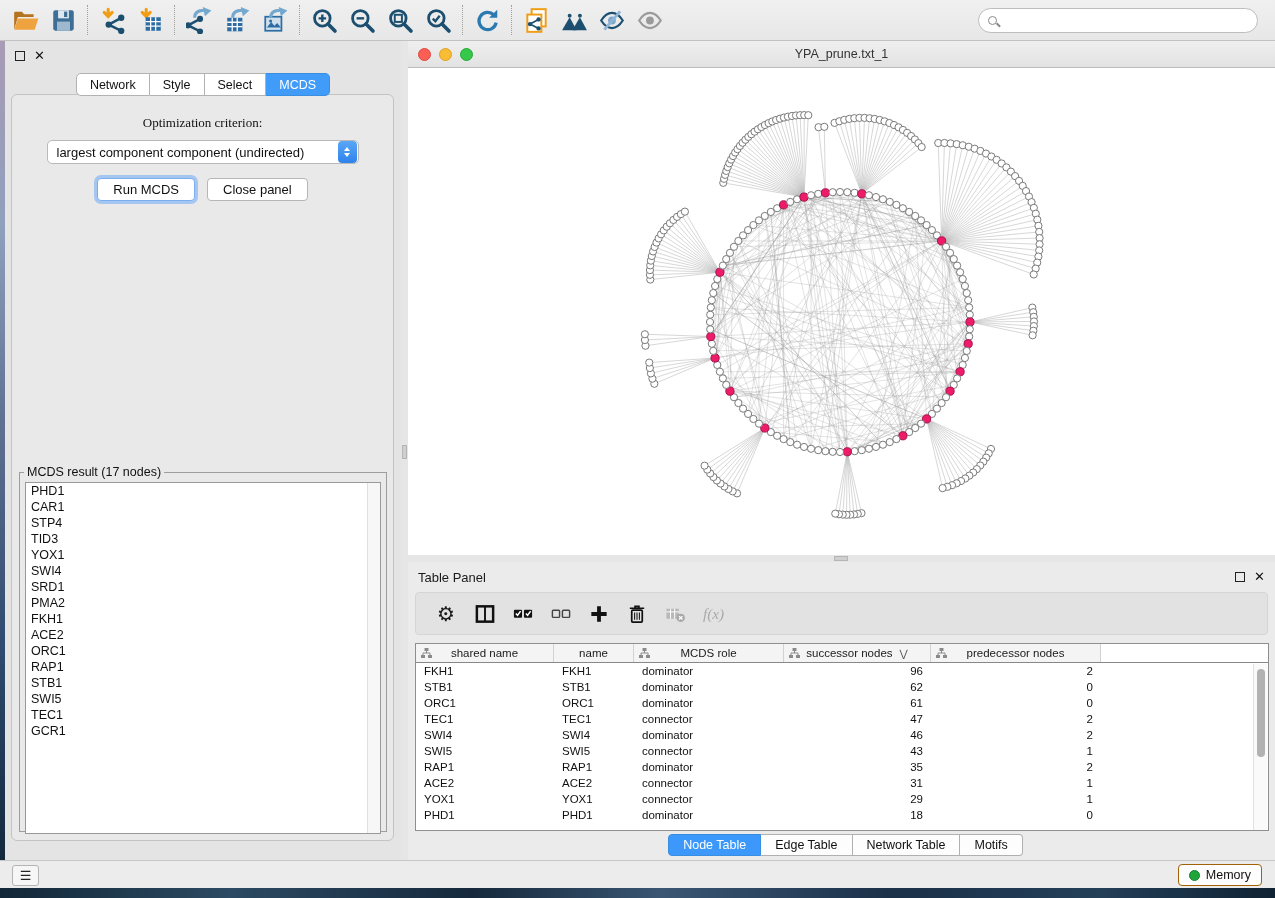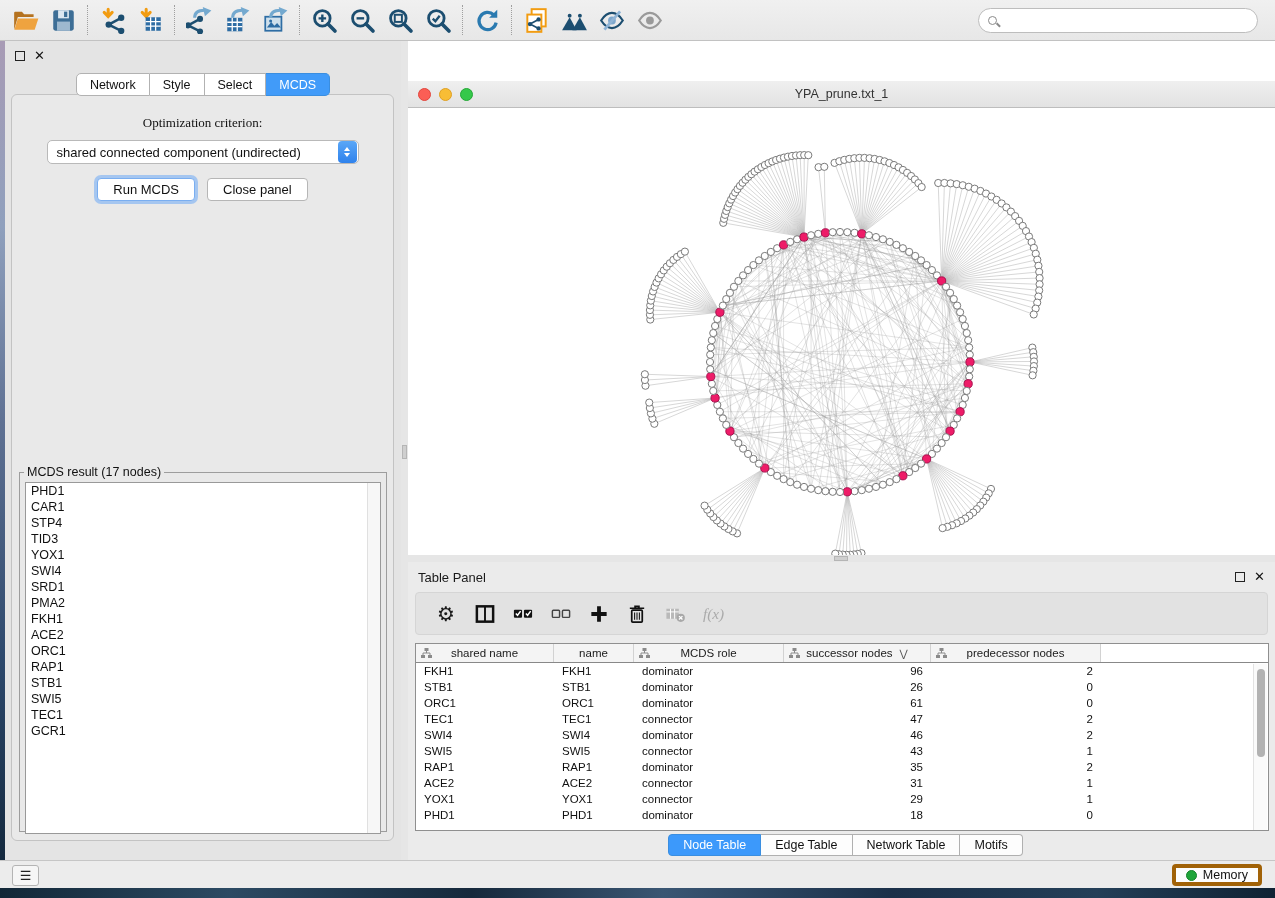--- a/index.html
+++ b/index.html
@@ -66,21 +66,21 @@
   .v-splitter { position:absolute; left:401px; top:41px; width:7px; height:819px; background:#e6e6e6; }
   .v-splitter .grip { position:absolute; left:1px; top:404px; width:5px; height:14px;
     background:#cfcfcf; border:1px solid #b5b5b5; }
   .h-splitter { position:absolute; left:408px; top:555px; width:867px; height:7px; background:#e6e6e6; }
   .h-splitter .grip { position:absolute; left:426px; top:1px; width:14px; height:5px;
     background:#cfcfcf; border:1px solid #b5b5b5; }
 
   
   .net-window { position:absolute; left:408px; top:41px; width:867px; height:514px; background:#fff; }
   .net-titlebar { height:27px; background:linear-gradient(#efefef,#e2e2e2); border-bottom:1px solid #bdbdbd;
-    display:flex; align-items:center; position:relative;margin-top:40px; }
+    display:flex; align-items:center; position:relative; }
   .lights { display:flex; gap:8px; margin-left:10px; }
   .light { width:13px; height:13px; border-radius:50%; }
   .light.red { background:#fb5e55; border:1px solid #e2463d; }
   .light.yellow { background:#f8bd35; border:1px solid #dfa023; }
   .light.green { background:#35c84a; border:1px solid #24a836; }
   .net-title { position:absolute; left:0; right:0; text-align:center; font-size:12.5px; color:#333; }
   .net-canvas { position:relative; width:867px; height:487px; background:#fff; overflow:hidden; }
 
   
   .table-panel { position:absolute; left:408px; top:562px; width:867px; height:298px; background:#ebebeb; }
@@ -109,21 +109,21 @@
   .btab:last-child { border-radius:0 4px 4px 0; }
   .btab.active { background:#3c99fb; border-color:#3a8ee0; color:#fff; }
 
   
   .status-bar { position:absolute; left:0; top:860px; width:1275px; height:28px; background:#ececec;
     border-top:1px solid #c6c6c6; }
   .menu-btn { position:absolute; left:12px; top:4px; width:27px; height:21px; background:#f6f6f6;
     border:1px solid #b4b4b4; border-radius:3px; display:flex; align-items:center; justify-content:center; }
   .menu-glyph { font-size:13px; color:#222; line-height:1; }
   .memory-btn { position:absolute; right:13px; top:3px; height:22px; background:#fdfdfd;
-    border:4px solid #a16207; border-radius:4px; display:flex; align-items:center; gap:6px; padding:0 10px; }
+    border:1px solid #a16207; border-radius:4px; display:flex; align-items:center; gap:6px; padding:0 10px; }
   .mem-dot { width:11px; height:11px; border-radius:50%; background:#1fa53a; border:1px solid #15832c; }
   .memory-btn span.lbl { font-size:12.5px; color:#111; }
 </style>
 </head>
 <body>
 
 <div class="toolbar" id="mainToolbar">
   <div class="tbtn">
       <svg viewBox="0 0 25 25">
         <path d="M2 21V5.5a1 1 0 011-1h6.2l2 2.2H20v2.6H5.4z" fill="#b5721f"></path>
@@ -279,21 +279,21 @@
   </div>
   <div class="seg-tabs" id="cpTabs">
       <div class="seg">Network</div>
       <div class="seg">Style</div>
       <div class="seg">Select</div>
       <div class="seg active">MCDS</div>
     </div>
   <div class="cp-box">
     <div class="opt-label">Optimization criterion:</div>
     <div class="mac-select">
-      <span class="val">shared connected component (undirected)</span>
+      <span class="val">largest component component (undirected)</span>
       <span class="stepper">
           <i class="up"></i>
           <i class="dn"></i>
         </span>
     </div>
     <div class="btn-row">
       <div class="mbtn focused">Run MCDS</div>
       <div class="mbtn">Close panel</div>
     </div>
     <fieldset class="result-fs">
@@ -1132,21 +1132,21 @@
           <div class="gt-cell" style="width: 138px;">FKH1</div>
           <div class="gt-cell" style="width: 80px;">FKH1</div>
           <div class="gt-cell" style="width: 150px;">dominator</div>
           <div class="gt-cell num" style="width: 147px;">96</div>
           <div class="gt-cell num" style="width: 170px;">2</div>
         </div>
         <div class="gt-row">
           <div class="gt-cell" style="width: 138px;">STB1</div>
           <div class="gt-cell" style="width: 80px;">STB1</div>
           <div class="gt-cell" style="width: 150px;">dominator</div>
-          <div class="gt-cell num" style="width: 147px;">26</div>
+          <div class="gt-cell num" style="width: 147px;">62</div>
           <div class="gt-cell num" style="width: 170px;">0</div>
         </div>
         <div class="gt-row">
           <div class="gt-cell" style="width: 138px;">ORC1</div>
           <div class="gt-cell" style="width: 80px;">ORC1</div>
           <div class="gt-cell" style="width: 150px;">dominator</div>
           <div class="gt-cell num" style="width: 147px;">61</div>
           <div class="gt-cell num" style="width: 170px;">0</div>
         </div>
         <div class="gt-row">

